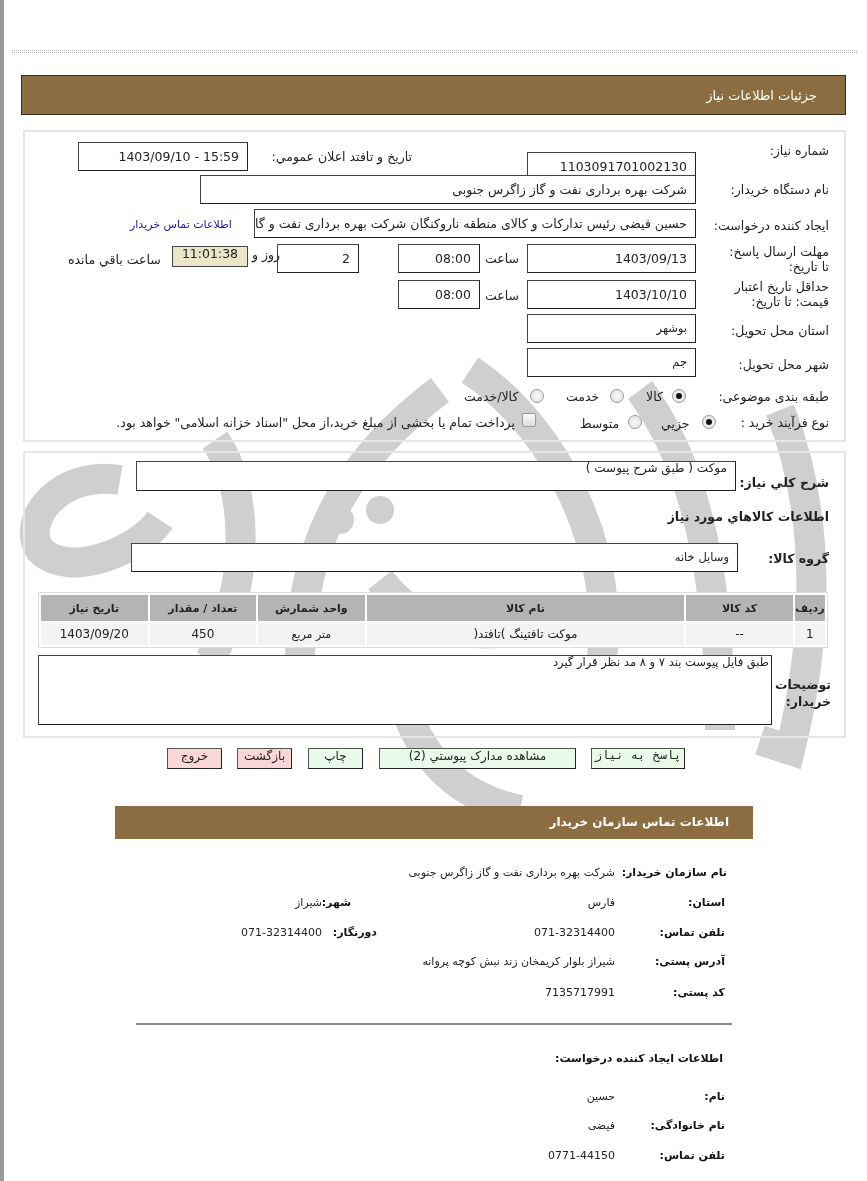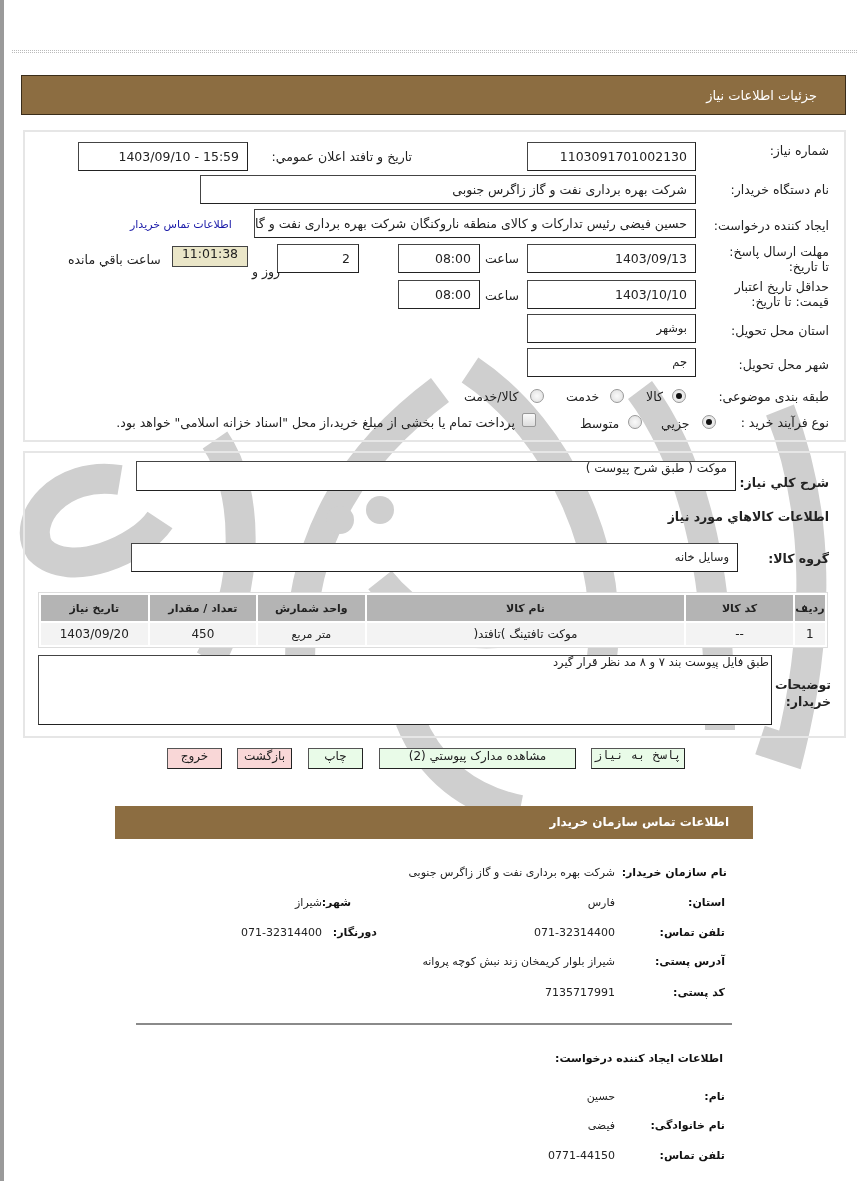--- a/index.html
+++ b/index.html
@@ -67,37 +67,37 @@
 </svg>
 
 <div class="header-bar">
   <span>جزئيات اطلاعات نياز</span>
 </div>
 
 <div class="panel panel1"></div>
 <div class="panel panel2"></div>
 
 <span class="abs lbl" style="right:38px; top:143px;">شماره نیاز:</span>
-<div class="box ltr" style="left:527px; top:142px; width:169px; height:29px;">1103091701002130</div>
+<div class="box ltr" style="left:527px; top:152px; width:169px; height:29px;">1103091701002130</div>
 <span class="abs lbl" style="right:455px; top:149px;">تاريخ و تافتد اعلان عمومي:</span>
 <div class="box ltr" style="left:78px; top:142px; width:170px; height:29px;">1403/09/10 - 15:59</div>
 
 <span class="abs lbl" style="right:38px; top:182px;">نام دستگاه خریدار:</span>
 <div class="box" style="left:200px; top:175px; width:496px; height:29px;">شرکت بهره برداری نفت و گاز زاگرس جنوبی</div>
 
 <span class="abs lbl" style="right:38px; top:218px;">ایجاد کننده درخواست:</span>
 <div class="box" style="left:254px; top:209px; width:442px; height:29px; overflow:hidden;">حسین فیضی رئیس تدارکات و کالای منطقه ناروکنگان شرکت بهره برداری نفت و گاز زاگرس جنوبی</div>
 <span class="abs link" style="left:130px; top:218px; z-index:3;">اطلاعات تماس خریدار</span>
 
 <span class="abs lbl" style="right:38px; top:244px; width:110px; white-space:normal; line-height:15px;">مهلت ارسال پاسخ: تا تاریخ:</span>
 <div class="box ltr" style="left:527px; top:244px; width:169px; height:29px;">1403/09/13</div>
 <span class="abs lbl" style="left:485px; top:251px;">ساعت</span>
 <div class="box ltr" style="left:398px; top:244px; width:82px; height:29px;">08:00</div>
 <div class="box ltr" style="left:277px; top:244px; width:82px; height:29px;">2</div>
-<span class="abs lbl" style="left:252px; top:264px;">روز و</span>
+<span class="abs lbl" style="left:252px; top:247px;">روز و</span>
 <div class="remaining" style="left:172px; top:246px; width:76px; height:21px;">11:01:38</div>
 <span class="abs lbl" style="left:68px; top:252px;">ساعت باقي مانده</span>
 
 <span class="abs lbl" style="right:38px; top:279px; width:110px; white-space:normal; line-height:15px;">حداقل تاریخ اعتبار قیمت: تا تاریخ:</span>
 <div class="box ltr" style="left:527px; top:280px; width:169px; height:29px;">1403/10/10</div>
 <span class="abs lbl" style="left:485px; top:288px;">ساعت</span>
 <div class="box ltr" style="left:398px; top:280px; width:82px; height:29px;">08:00</div>
 
 <span class="abs lbl" style="right:38px; top:323px;">استان محل تحویل:</span>
 <div class="box" style="left:527px; top:314px; width:169px; height:29px; font-size:11.5px;">بوشهر</div>

